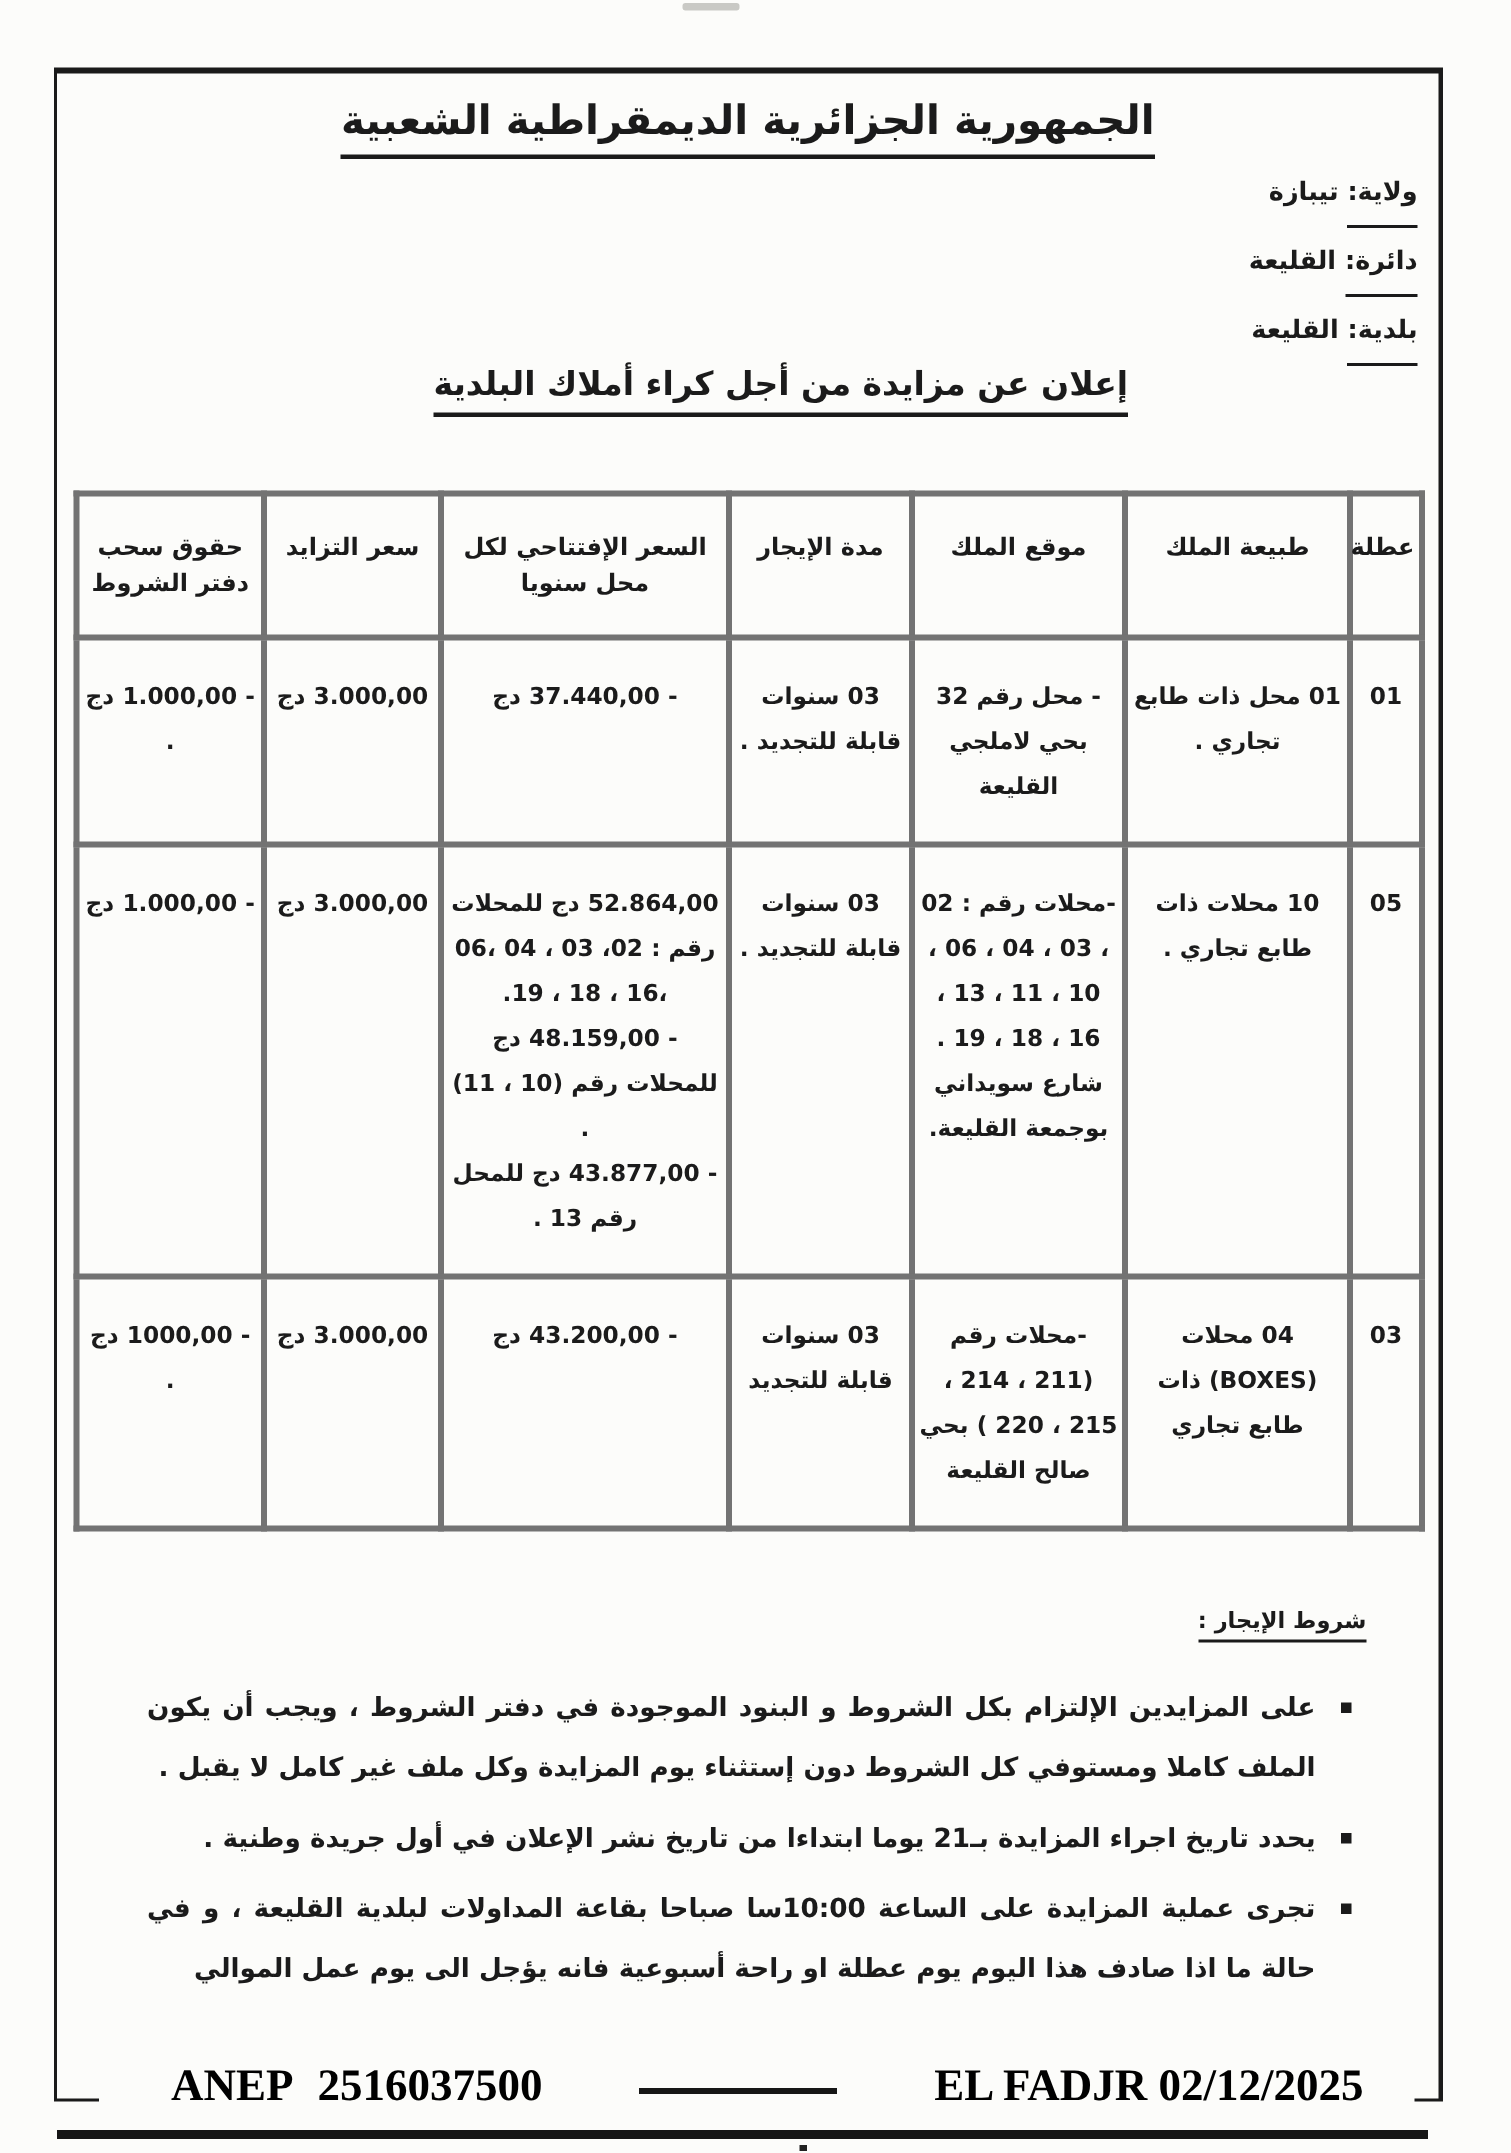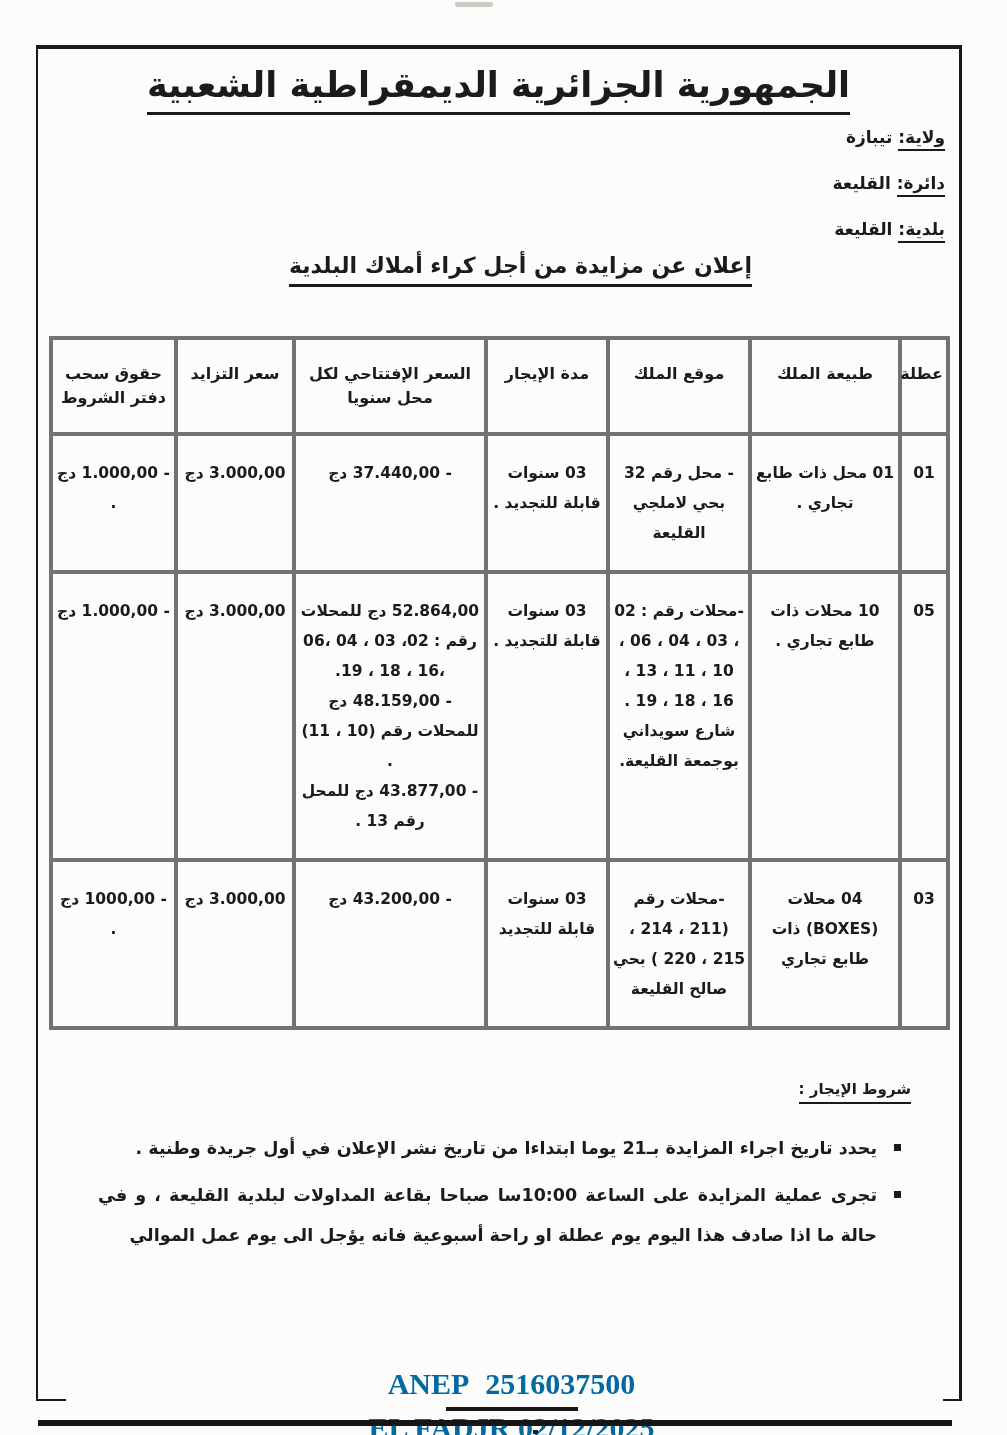--- a/index.html
+++ b/index.html
@@ -13,27 +13,27 @@
   }
   .scan-smudge { position:absolute; top:2px; left:455px; width:38px; height:5px; background:#c9c9c5; border-radius:2px; }
 
   .frame {
     position:absolute; left:36px; top:45px; width:926px; height:1356px;
     border:2px solid #1a1a1a; border-top-width:4px; border-right-width:3px;
   }
   .content { direction:rtl; width:100%; height:100%; position:relative; padding-top:14px; }
 
   .republic-title {
-    text-align:center; font-size:35px; font-weight:bold; margin-top:2px;
+    text-align:center; font-size:27px; font-weight:bold; margin-top:2px;
   }
   .republic-title span { border-bottom:3px solid #1a1a1a; padding-bottom:7px; }
 
   .admin-block { margin:22px 14px 0 0; }
   .admin-row { font-size:17px; font-weight:bold; margin-bottom:26px; }
-  .admin-row .lbl { border-bottom:2px solid #1a1a1a; padding-bottom:2px; }
+  .admin-row .lbl { border-bottom:2px solid #1a1a1a; padding-bottom:12px; }
 
   .announcement-title {
     text-align:center; font-size:22px; font-weight:bold; margin-top:-12px;margin-left:44px;
   }
   .announcement-title span { border-bottom:3px solid #1a1a1a; padding-bottom:6px; }
 
   .intro { margin:26px 25px 0 60px; font-size:18px; font-weight:bold; line-height:38px; }
   .intro .l1 { text-indent:32px; }
 
   table.props {
@@ -72,22 +72,21 @@
     content:""; position:absolute; right:-24px; top:16px;
     width:7px; height:7px; background:#1a1a1a;
   }
 
   .footer {
     position:absolute; left:28px; bottom:-16px; right:16px; height:48px;
     background:#fcfcfa; direction:ltr;
     display:flex; align-items:center; justify-content:space-between;
     padding:0 34px 0 48px;
     font-family:"Liberation Serif", serif; font-weight:bold; font-size:30px;
-    color:#0369a1;
-    flex-direction:column;
+    color:#000000;
   }
   .anep-ref .num { margin-left:16px; }
   .footer-divider { width:132px; border-top:4px solid #161616; margin-top:6px; }
 
   .next-ad-border { position:absolute; top:1420px; left:38px; width:914px; height:6px; background:#161616; }
   .next-ad-dot { position:absolute; top:1430px; left:533px; width:5px; height:4px; background:#222; }
 </style>
 </head>
 <body>
 
@@ -172,20 +171,21 @@
           <td>- 1000,00 دج .</td>
         </tr>
       </tbody>
     </table>
 
     <div class="conditions-heading">
       <span>شروط الإيجار :</span>
     </div>
 
     <ul class="conditions">
+      <li>على المزايدين الإلتزام بكل الشروط و البنود الموجودة في دفتر الشروط ، ويجب أن يكون الملف كاملا ومستوفي كل الشروط دون إستثناء يوم المزايدة وكل ملف غير كامل لا يقبل .</li>
       <li>يحدد تاريخ اجراء المزايدة بـ21 يوما ابتداءا من تاريخ نشر الإعلان في أول جريدة وطنية .</li>
       <li>تجرى عملية المزايدة على الساعة 10:00سا صباحا بقاعة المداولات لبلدية القليعة ، و في حالة ما اذا صادف هذا اليوم يوم عطلة او راحة أسبوعية فانه يؤجل الى يوم عمل الموالي</li>
     </ul>
 
     <div class="footer">
       <div class="anep-ref">
         <span>ANEP</span><span class="num">2516037500</span>
       </div>
       <div class="footer-divider"></div>
       <div class="journal-date">EL FADJR 02/12/2025</div>

